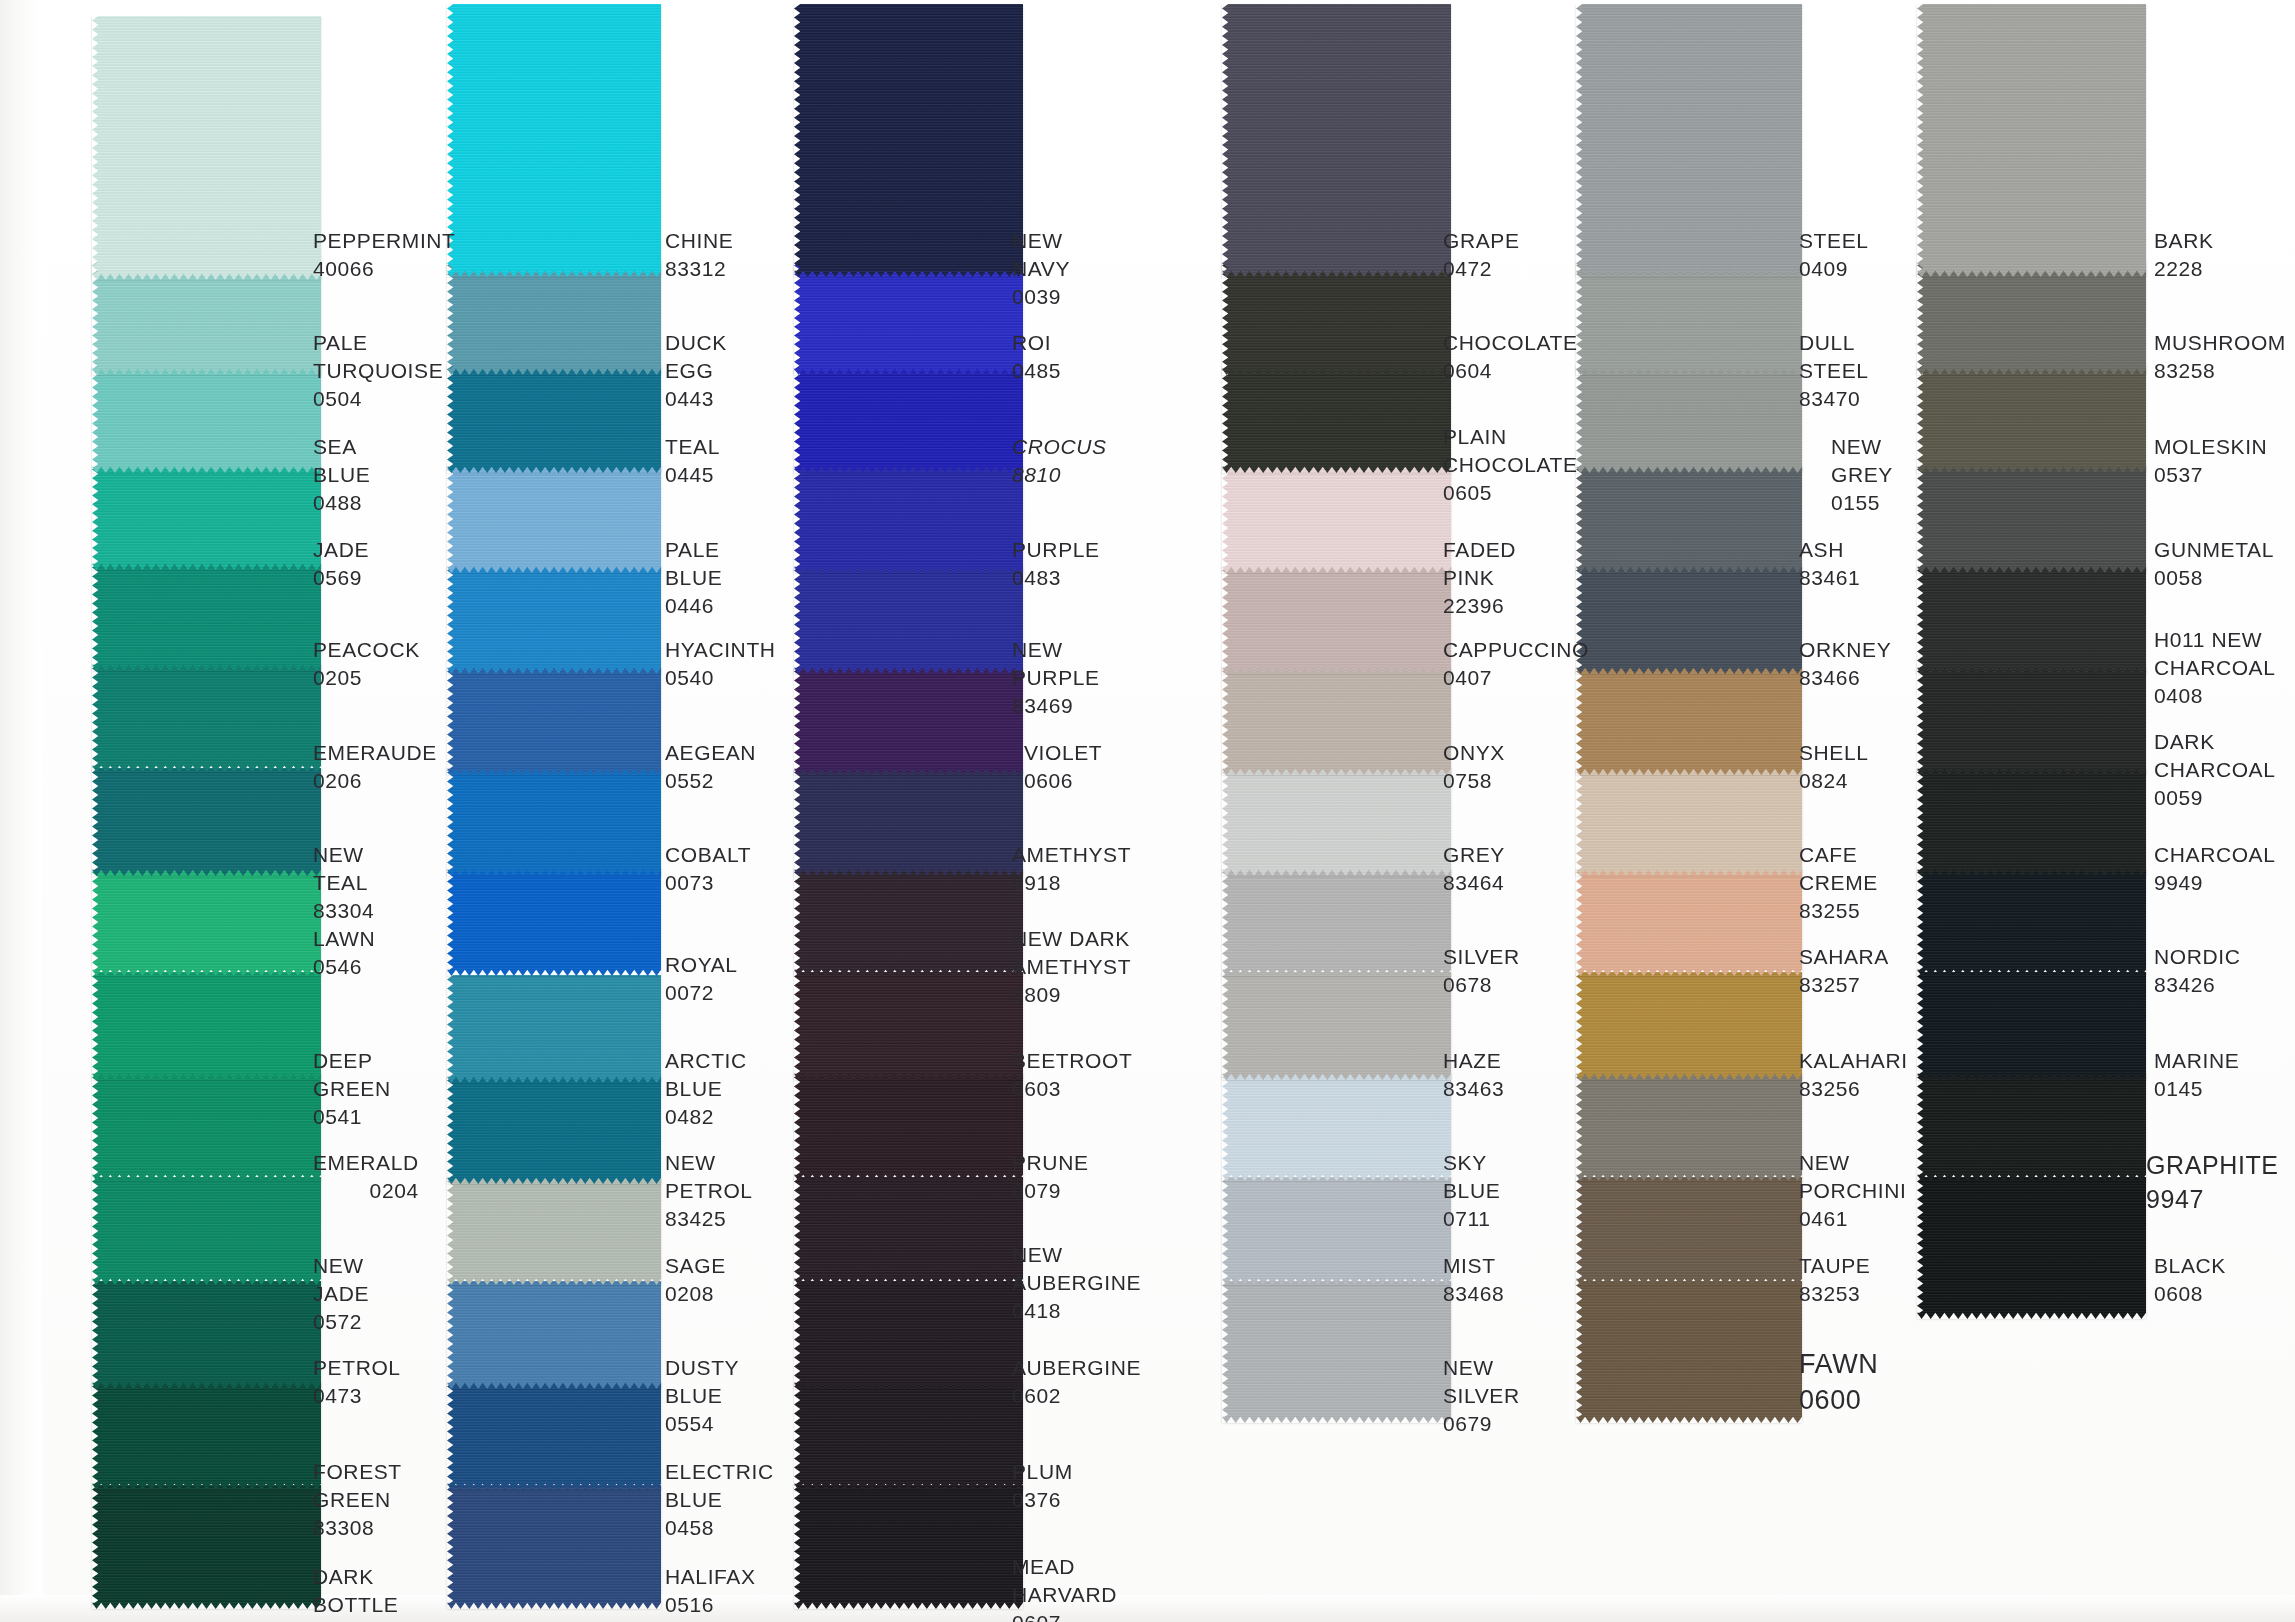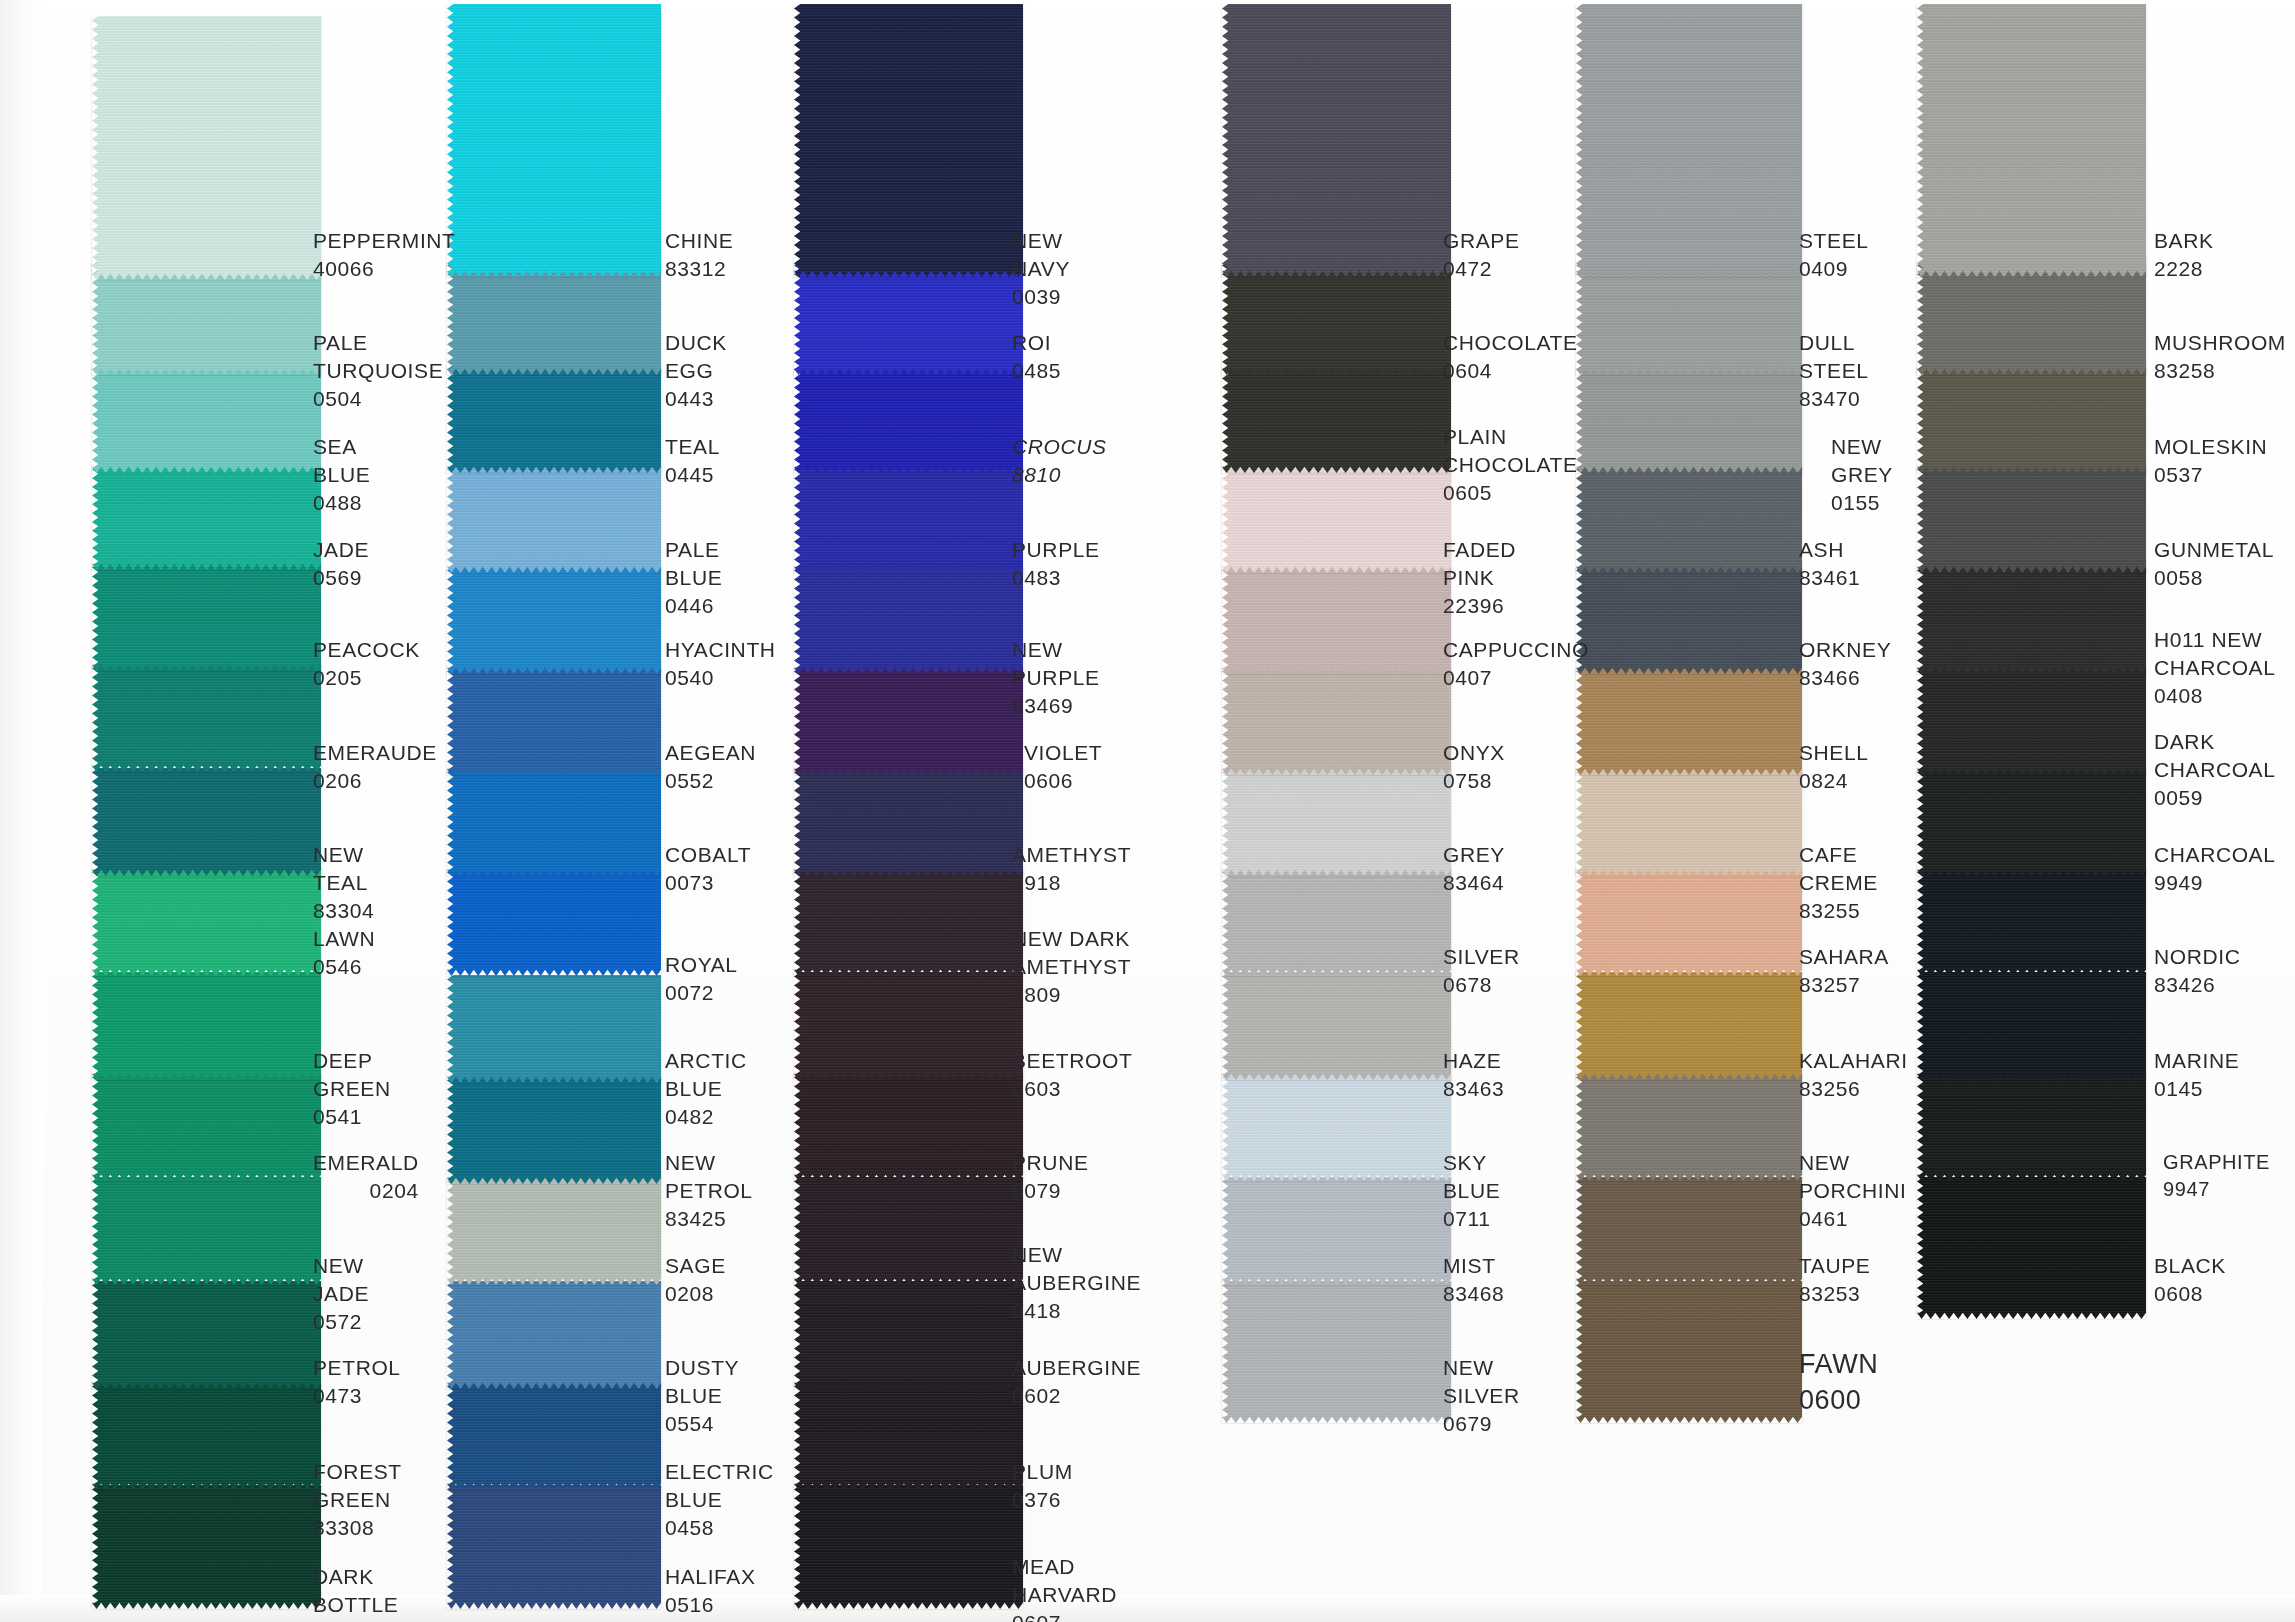--- a/index.html
+++ b/index.html
@@ -1506,21 +1506,21 @@
       </linearGradient>
       <pattern id="w76" width="4" height="4" patternUnits="userSpaceOnUse">
         <rect width="4" height="4" fill="url(#g76)"></rect>
         <rect width="4" height="1" fill="#ffffff" opacity="0.045"></rect>
         <rect y="2" width="4" height="1" fill="#000000" opacity="0.045"></rect>
       </pattern>
     </defs>
     <polygon points="9,0 330,0 330,147 323.4,156 316.8,147 310.2,156 303.6,147 297.0,156 290.4,147 283.8,156 277.2,147 270.6,156 264.0,147 257.4,156 250.8,147 244.2,156 237.6,147 231.0,156 224.4,147 217.8,156 211.2,147 204.6,156 198.0,147 191.4,156 184.8,147 178.2,156 171.6,147 165.0,156 158.4,147 151.8,156 145.2,147 138.6,156 132.0,147 125.4,156 118.8,147 112.2,156 105.6,147 99.0,156 92.4,147 85.8,156 79.2,147 72.6,156 66.0,147 59.4,156 52.8,147 46.2,156 39.6,147 33.0,156 26.4,147 19.8,156 13.2,147 6.6,156 0.0,147 9,147 0,149.5 9,143.0 0,136.5 9,130.0 0,123.5 9,117.0 0,110.5 9,104.0 0,97.5 9,91.0 0,84.5 9,78.0 0,71.5 9,65.0 0,58.5 9,52.0 0,45.5 9,39.0 0,32.5 9,26.0 0,19.5 9,13.0 0,6.5 9,0.0" fill="url(#w76)"></polygon>
   </svg>
       </div>
-      <div class="label" style="left: 246px; top: 1149px; font-size: 20px; z-index: 200;"><span class="nm">GRAPHITE</span><span class="cd">9947</span></div>
+      <div class="label" style="left: 229px; top: 1149px; font-size: 25px; z-index: 200;"><span class="nm">GRAPHITE</span><span class="cd">9947</span></div>
       <div class="chip" style="position: absolute; left: 0px; top: 1177px; width: 229px; height: 142px; z-index: 90;">
   <svg width="229" height="142" viewBox="0 0 330 204" preserveAspectRatio="none" style="display:block">
     <defs>
       <linearGradient id="g77" x1="0" y1="0" x2="0" y2="1">
         <stop offset="0%" stop-color="#25292a"></stop>
         <stop offset="26%" stop-color="#15191a"></stop>
         <stop offset="78%" stop-color="#15191a"></stop>
         <stop offset="100%" stop-color="#000304"></stop>
       </linearGradient>
       <pattern id="w77" width="4" height="4" patternUnits="userSpaceOnUse">

